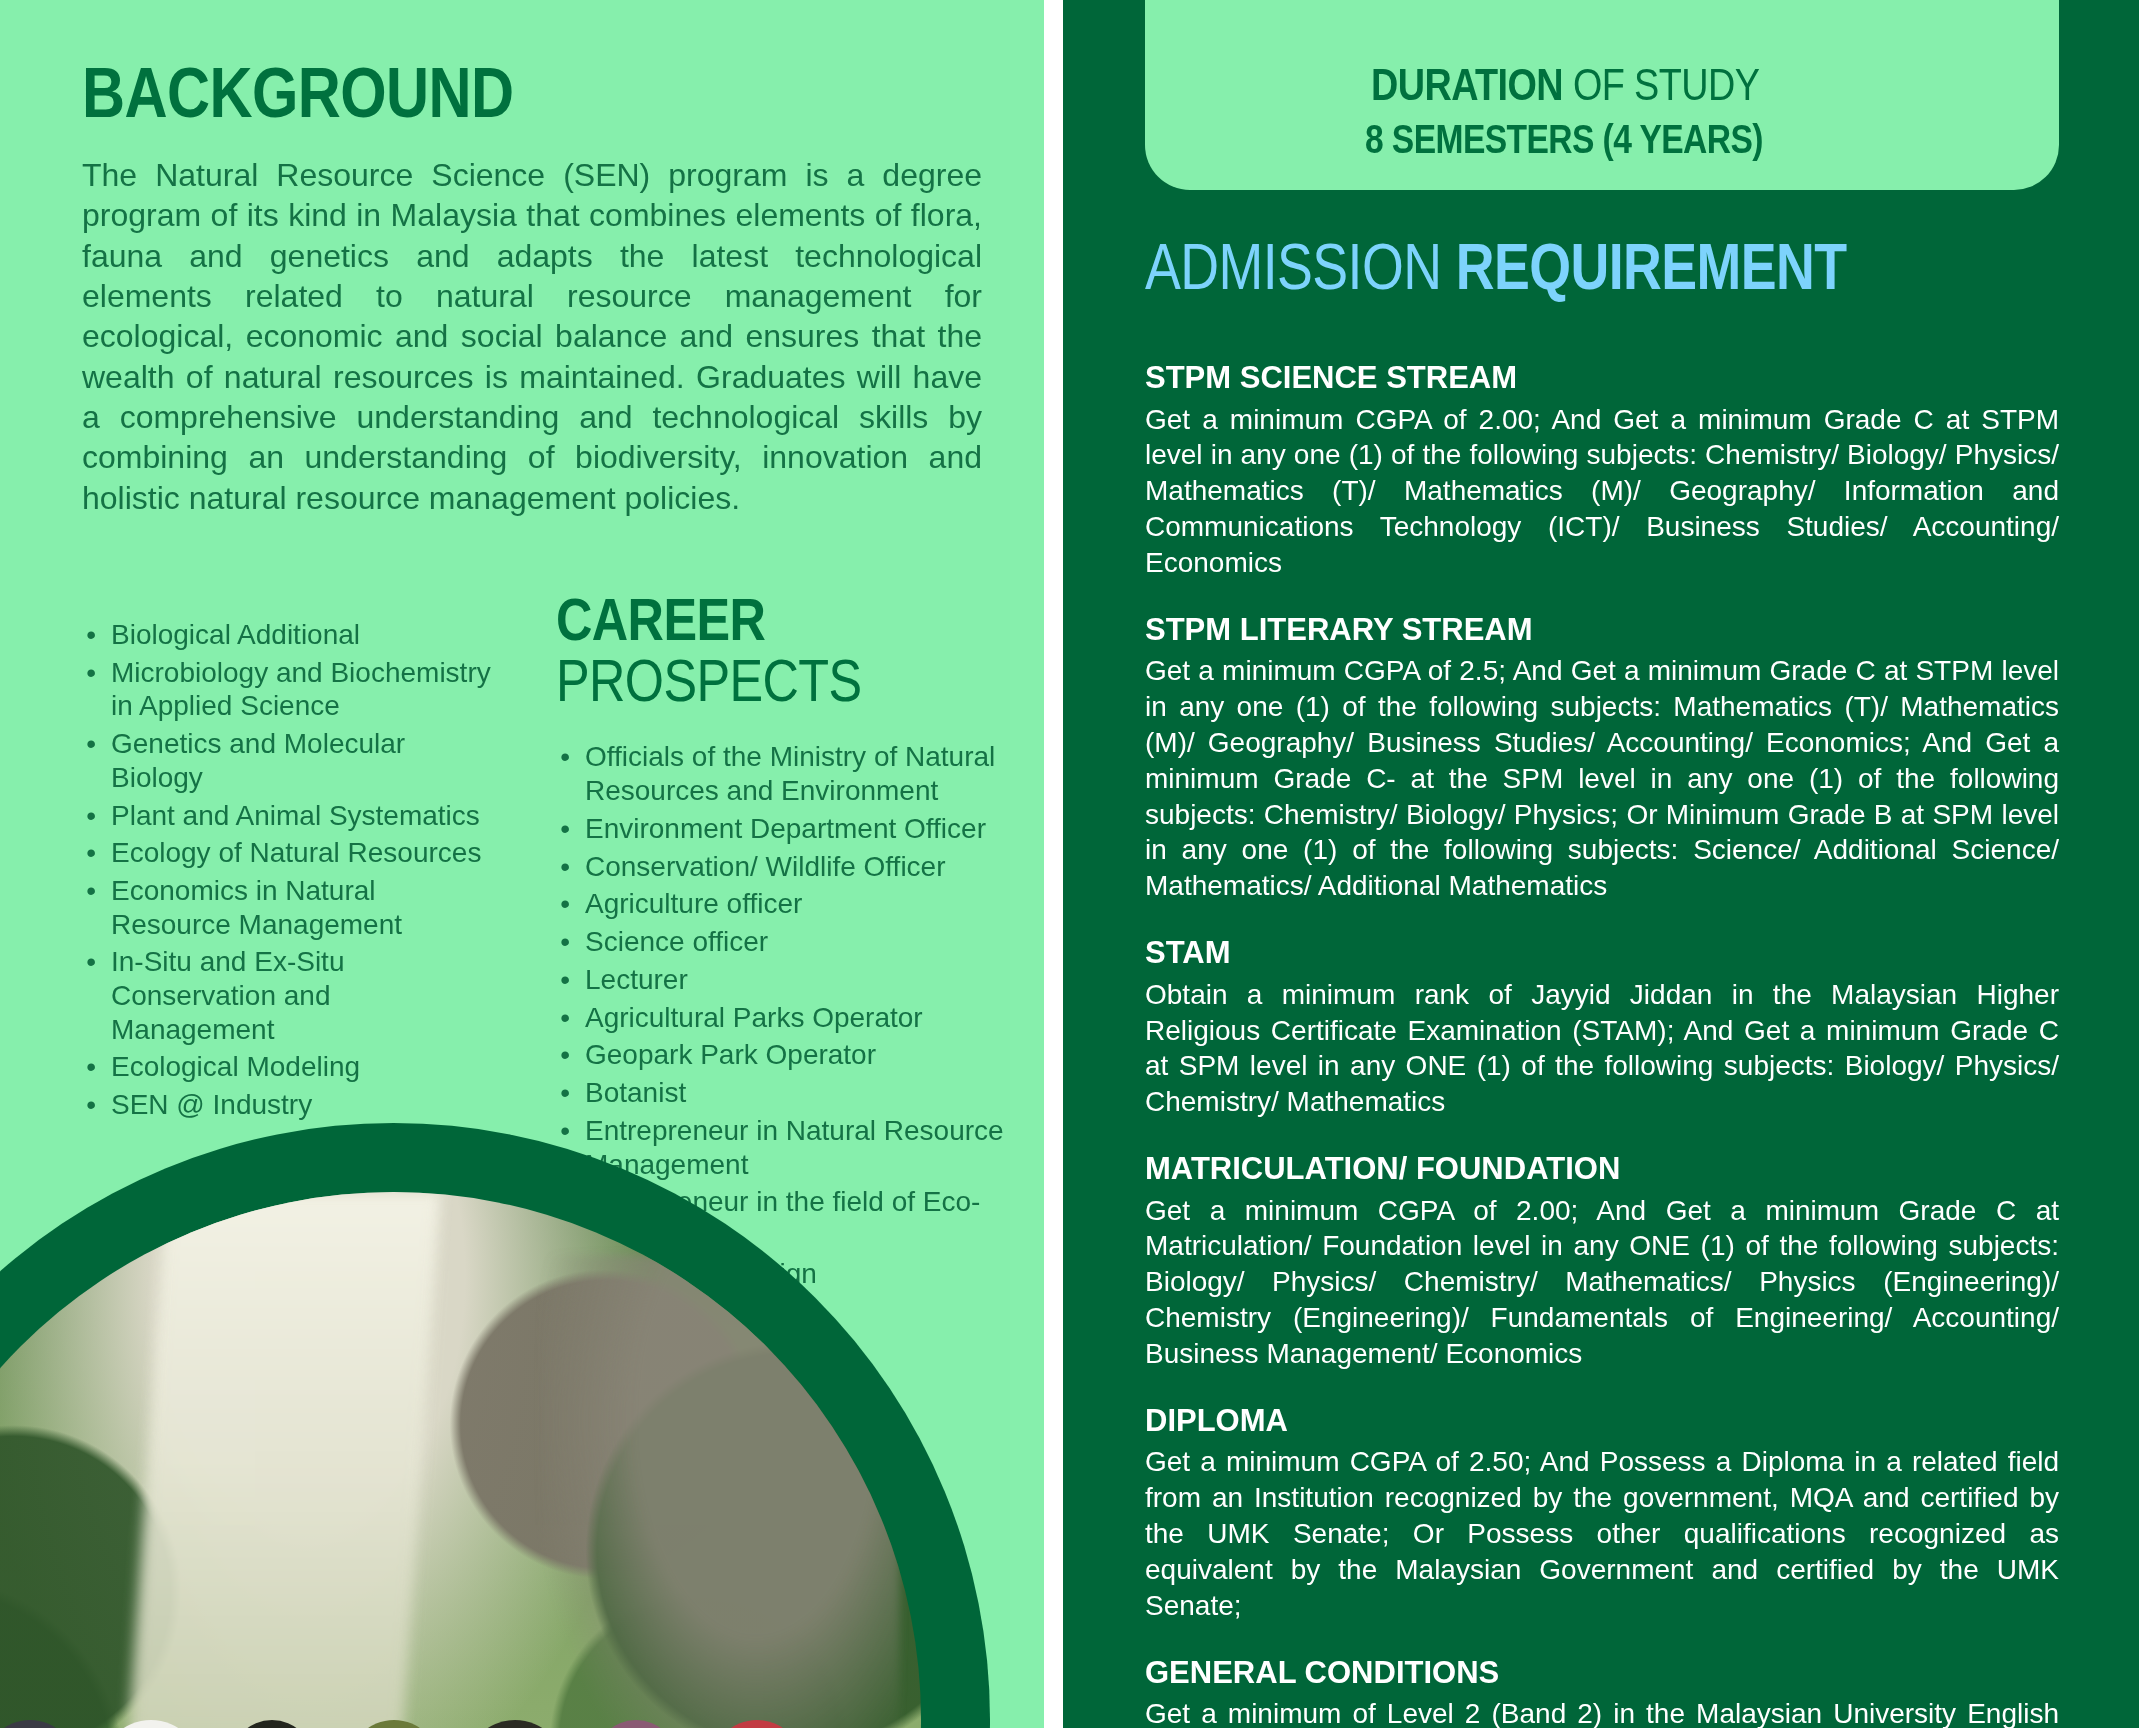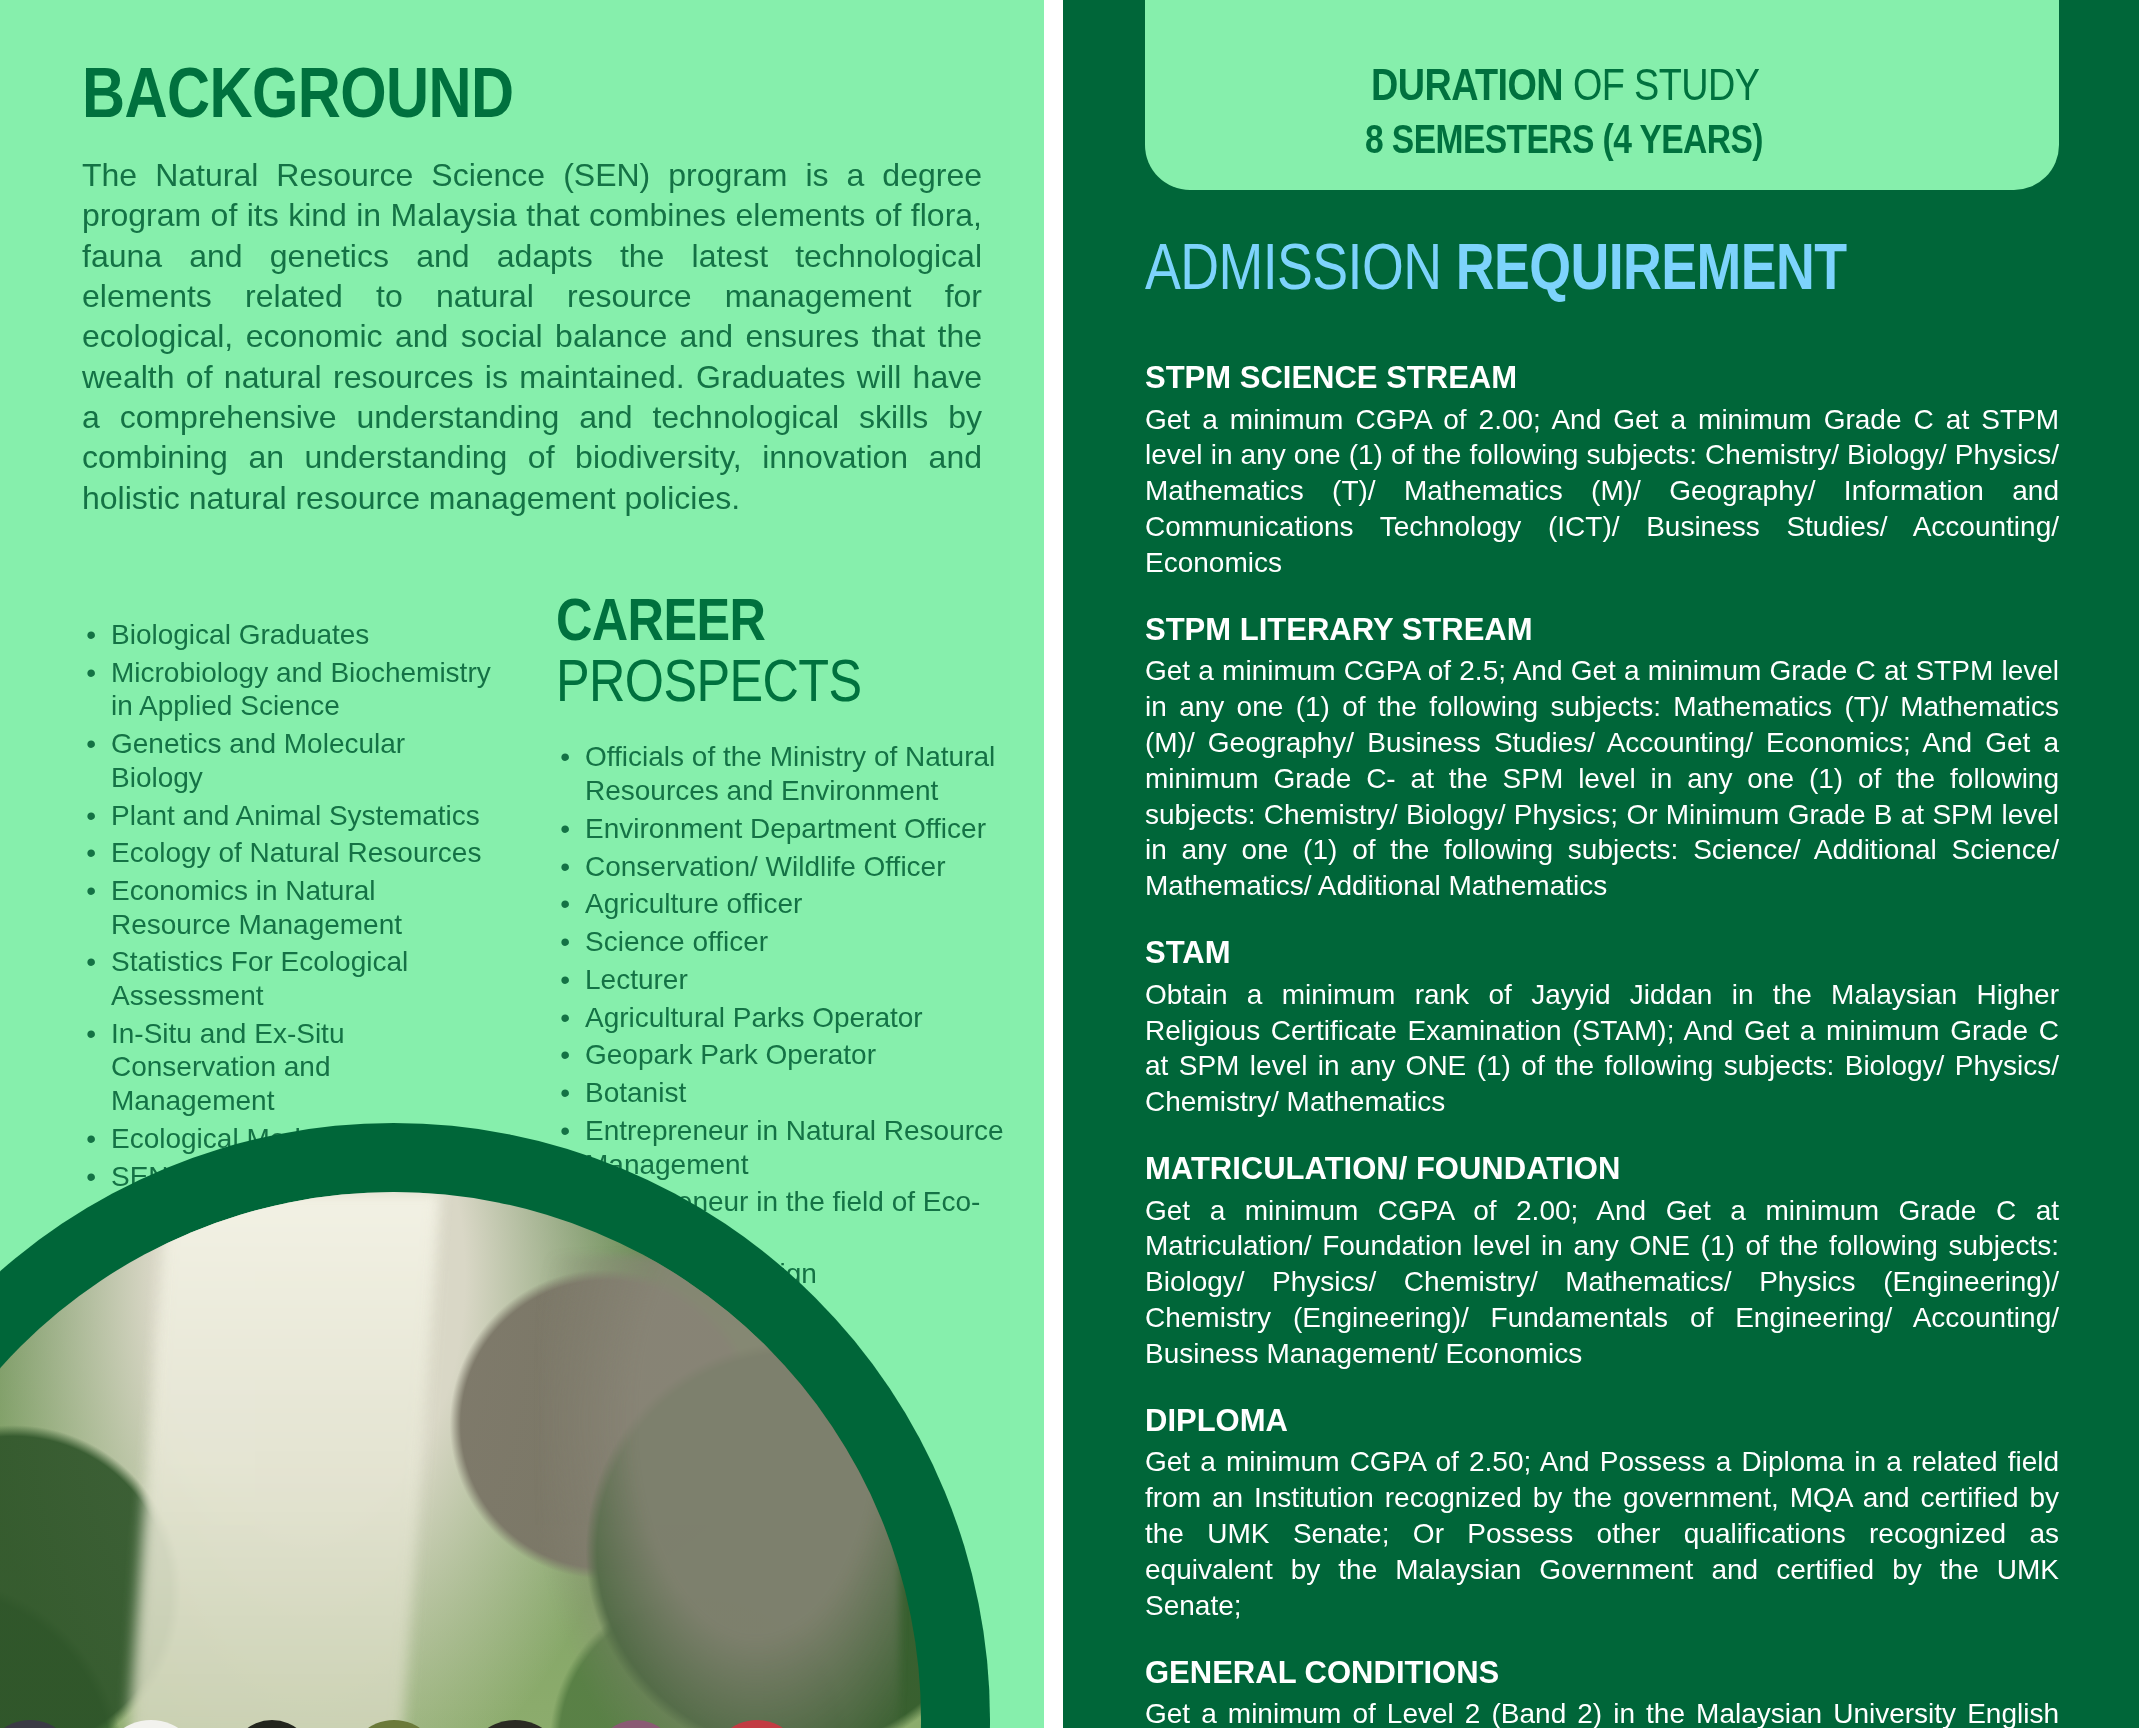--- a/index.html
+++ b/index.html
@@ -88,27 +88,26 @@
   <div class="left-panel">
 
     <h1 class="bg-title"><span class="squeeze">BACKGROUND</span></h1>
 
     <p class="bg-para">The Natural Resource Science (SEN) program is a degree program of its kind in Malaysia that combines elements of flora, fauna and genetics and adapts the latest technological elements related to natural resource management for ecological, economic and social balance and ensures that the wealth of natural resources is maintained. Graduates will have a comprehensive understanding and technological skills by combining an understanding of biodiversity, innovation and holistic natural resource management policies.</p>
 
     <div class="cols">
       <div class="col-courses">
         <ul class="bullet-list">
 
-        <li>Biological Graduates</li>
+        <li>Biological Additional</li>
             <li>Microbiology and Biochemistry in Applied Science</li>
             <li>Genetics and Molecular Biology</li>
             <li>Plant and Animal Systematics</li>
             <li>Ecology of Natural Resources</li>
             <li>Economics in Natural Resource Management</li>
-            <li>Statistics For Ecological Assessment</li>
             <li>In-Situ and Ex-Situ Conservation and Management</li>
             <li>Ecological Modeling</li>
             <li>SEN @ Industry</li>
           </ul>
       </div>
       <div class="col-career">
         <h2 class="col-title"><span class="squeeze"><span class="tb">CAREER</span></span><br>
         <span class="squeeze">PROSPECTS</span></h2>
         <ul class="bullet-list">
 

